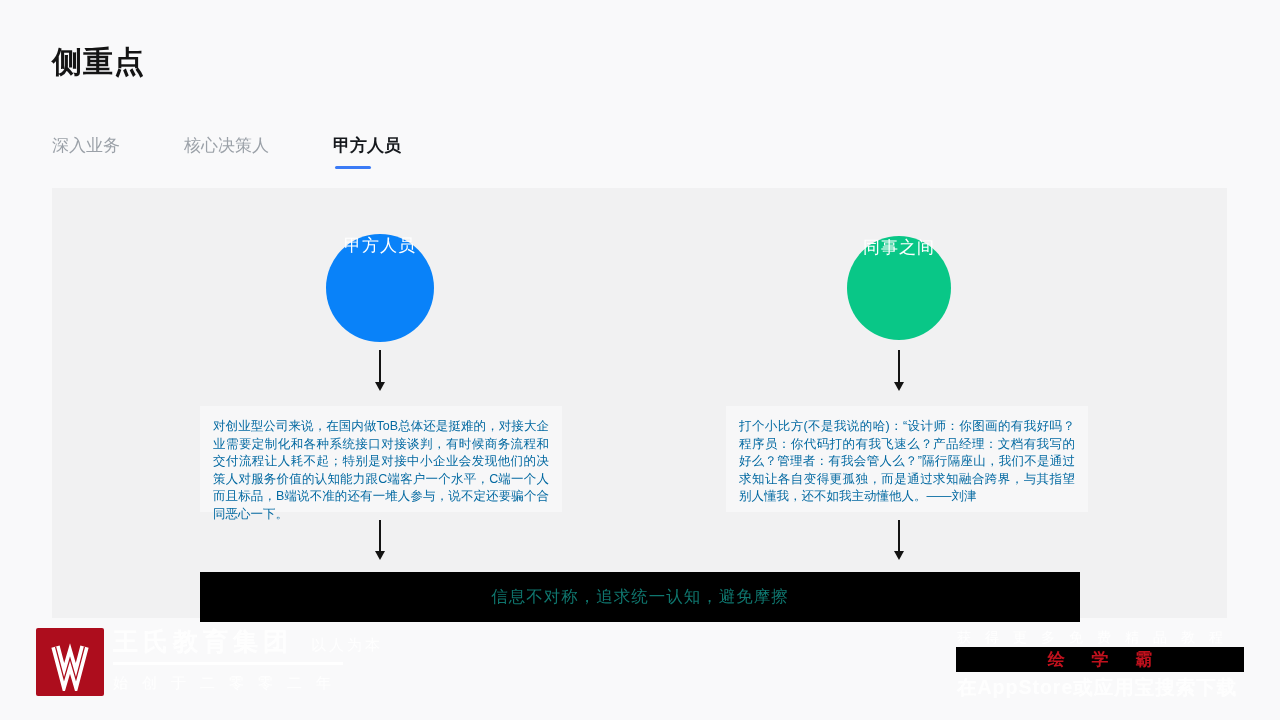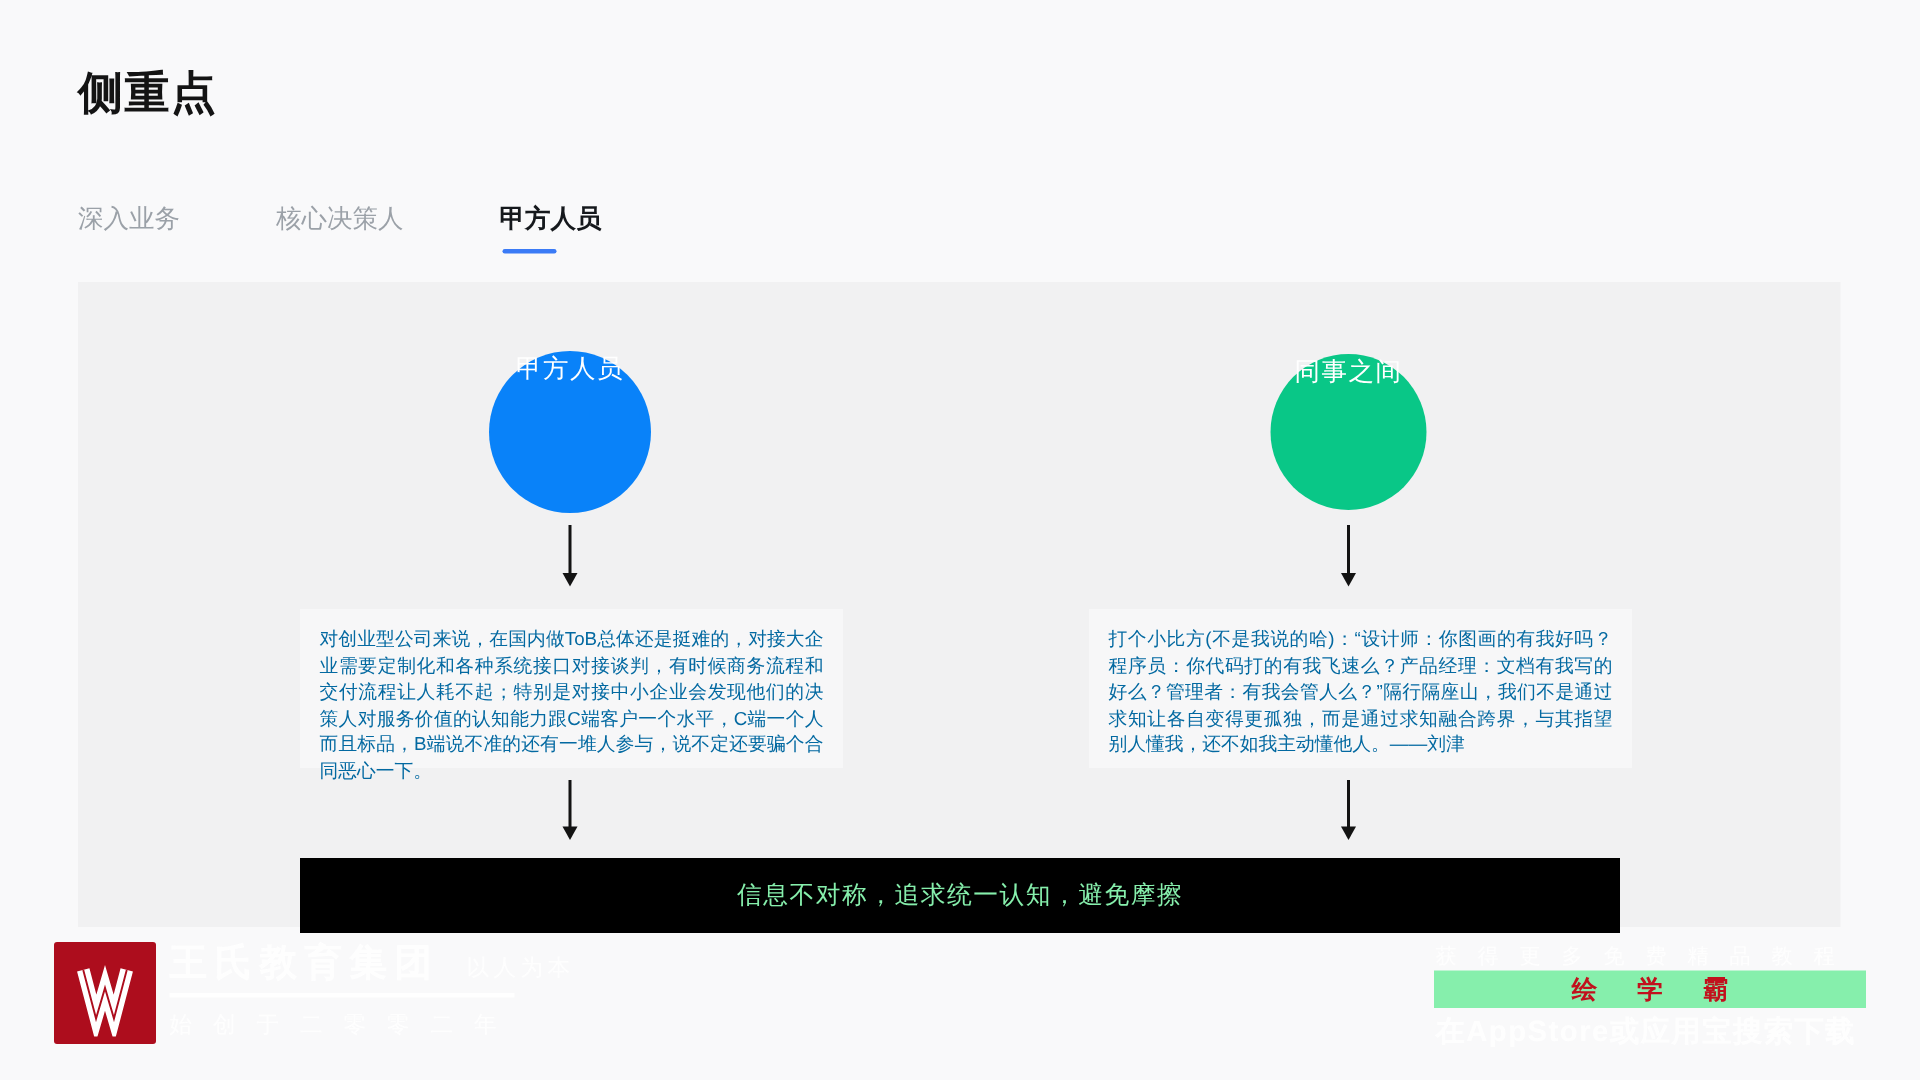--- a/index.html
+++ b/index.html
@@ -57,21 +57,21 @@
     background:var(--box-bg);padding:12px 13px;
     font-size:12.5px;line-height:17.5px;color:#0369a1;
     text-align:justify;
   }
   .quote-left{left:200px;}
   .quote-right{left:726px;}
 
   
   .banner{
     position:absolute;left:200px;top:572px;width:880px;height:50px;
-    background:var(--banner-bg);color:#86efac;
+    background:var(--banner-bg);color:#0f766e;
     display:flex;align-items:center;justify-content:center;
     font-size:16.5px;letter-spacing:1px;
   }
 
   
   .footer{position:absolute;left:0;top:620px;width:1280px;height:100px;color:#fff;}
   .logo-box{
     position:absolute;left:36px;top:8px;width:68px;height:68px;
     background:var(--logo-red);border-radius:2px;
     display:flex;align-items:center;justify-content:center;
@@ -87,21 +87,21 @@
   }
   .brand-since{
     position:absolute;left:113px;top:54px;font-size:15px;letter-spacing:14px;
     white-space:nowrap;opacity:.95;
   }
   .promo-line1{
     position:absolute;left:957px;top:9px;font-size:14px;letter-spacing:14px;
     white-space:nowrap;opacity:.95;
   }
   .promo-band{
-    position:absolute;left:956px;top:27px;width:288px;height:25px;background:#86efac;
+    position:absolute;left:956px;top:27px;width:288px;height:25px;background:#000000;
     display:flex;align-items:center;justify-content:center;
   }
   .promo-app{
     color:var(--brand-red);font-size:17px;font-weight:700;letter-spacing:11px;
     white-space:nowrap;text-indent:11px;
   }
   .promo-line2{
     position:absolute;left:957px;top:54px;font-size:19.5px;font-weight:600;
     letter-spacing:1px;white-space:nowrap;opacity:.95;
   }

